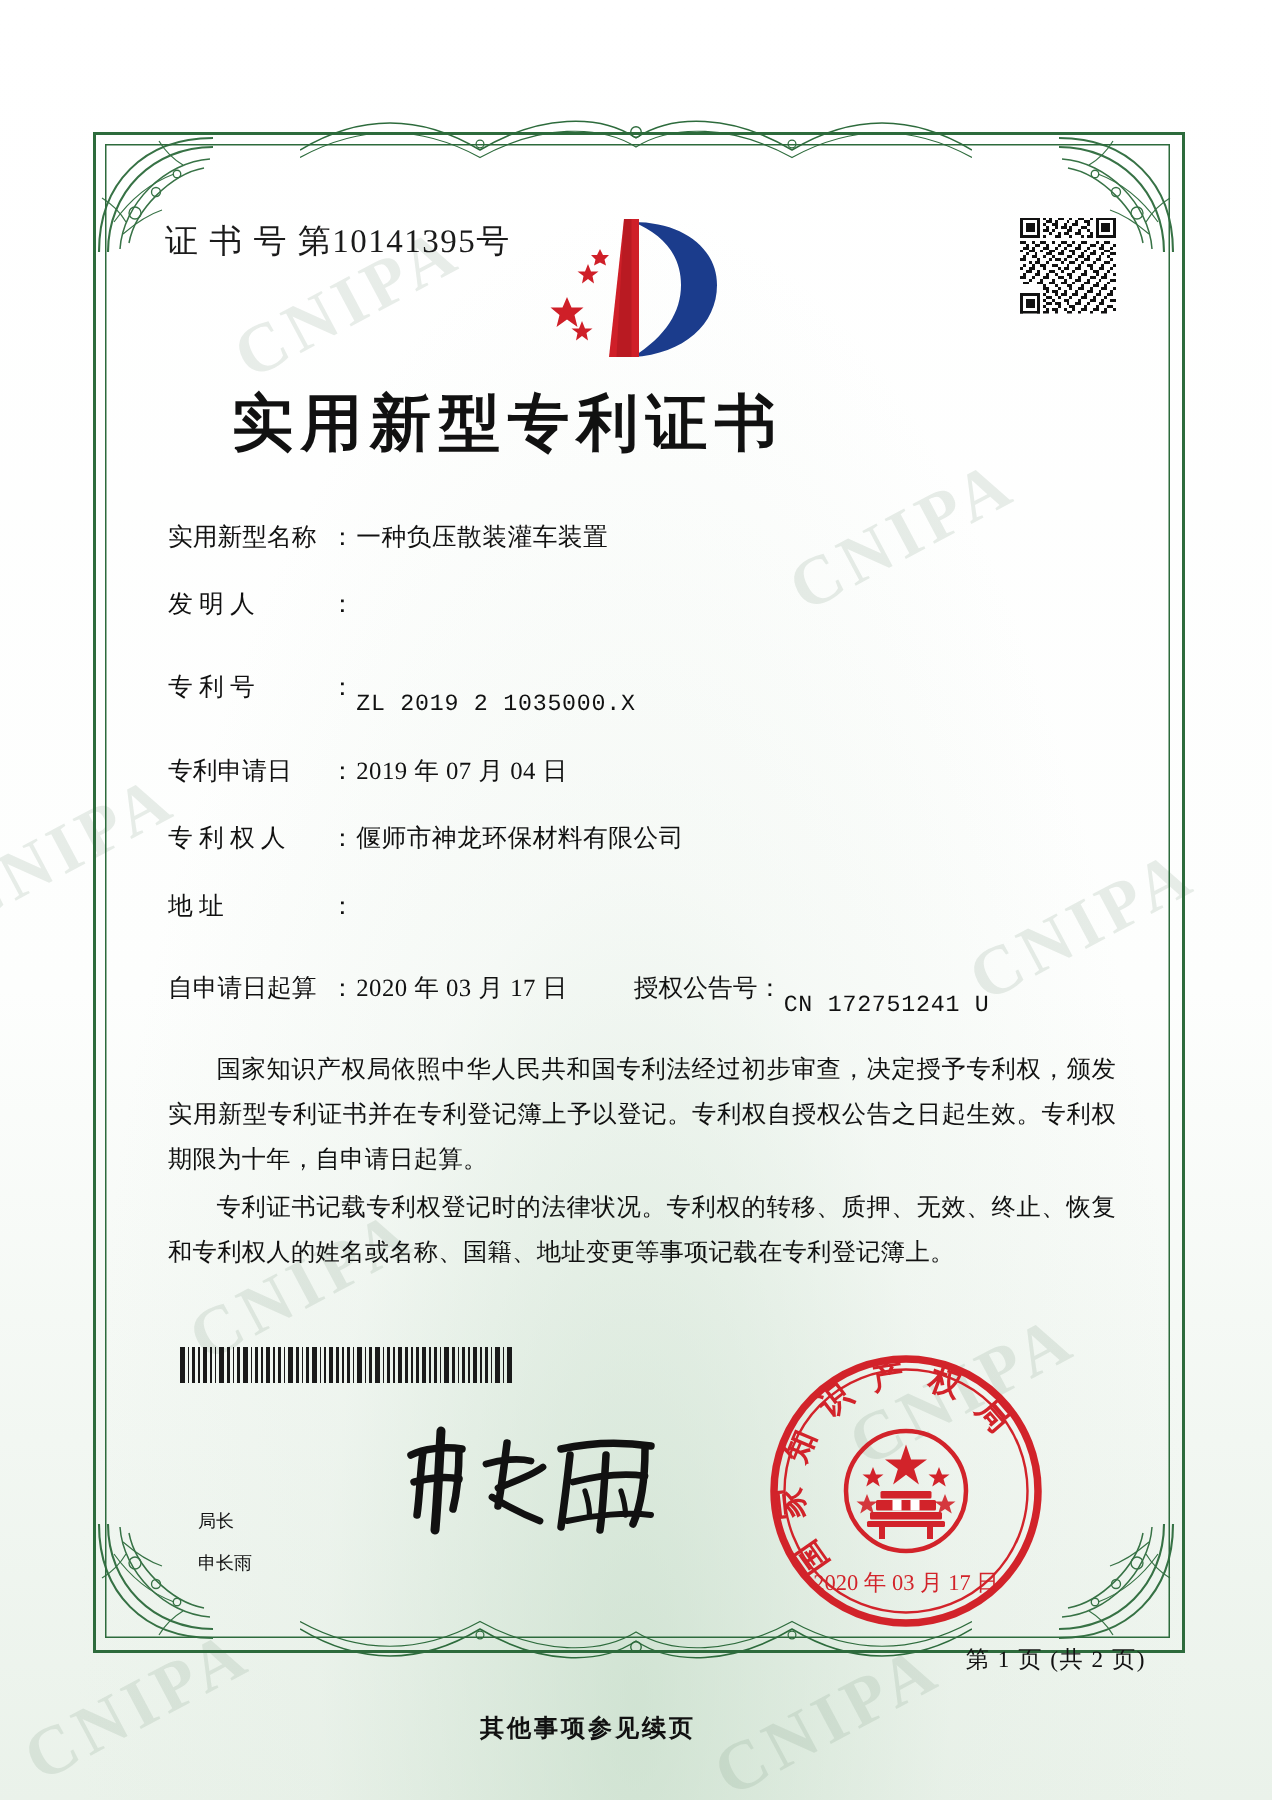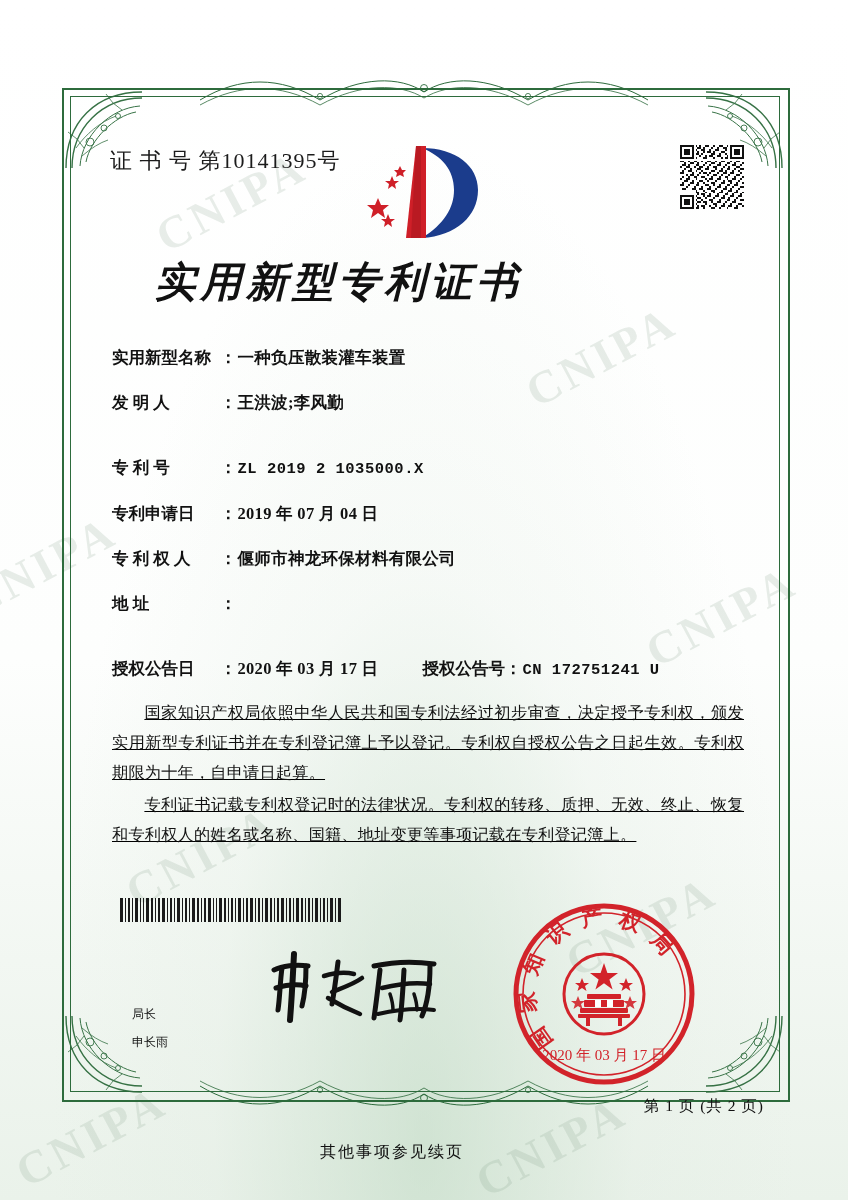--- a/index.html
+++ b/index.html
@@ -65,43 +65,42 @@
     position:absolute;left:680px;top:145px;width:64px;height:64px;
   }
   .logo{
     position:absolute;left:360px;top:140px;width:128px;height:105px;
   }
   
   .title{
     position:absolute;left:0;top:255px;width:677px;text-align:center;
     font-size:41px;font-weight:700;letter-spacing:5px;color:#111;
     font-family:"Liberation Serif", serif;
-    font-style:italic;
   }
   
   .fields{position:absolute;left:112px;top:348px;width:640px;}
   .frow{
-    display:flex;align-items:flex-end;
-    font-size:16.5px;color:#111;margin-bottom:25.5px;line-height:1.2;font-weight:bold;
+    display:flex;align-items:center;
+    font-size:16.5px;color:#111;margin-bottom:25.5px;line-height:1.2;
   }
   .flabel{
     width:108px;flex:0 0 108px;
     display:flex;justify-content:space-between;
     letter-spacing:0;
   }
   .fcolon{margin:0 1px 0 0;}
   .fval{flex:1;letter-spacing:.3px;}
   .frow.pair .fval{flex:0 0 auto;}
   .second-label{
     margin-left:44px;width:auto;flex:0 0 auto;display:flex;
   }
   .mono{font-family:"Liberation Mono", monospace;font-size:15.5px;letter-spacing:.5px;margin-top:21px;}
 
   
-  .paras{position:absolute;left:112px;top:698px;width:632px;text-decoration:underline;}
+  .paras{position:absolute;left:112px;top:698px;width:632px;}
   .para{
     font-size:16.2px;line-height:30px;color:#111;text-align:justify;
     text-indent:2em;margin:0 0 2px 0;letter-spacing:.2px;
   }
   
   .barcode{
     position:absolute;left:120px;top:898px;width:222px;height:24px;
   }
   
   .sig-label{
@@ -114,21 +113,21 @@
   .seal{
     position:absolute;left:508px;top:898px;width:192px;height:192px;
   }
   
   .page-num{
     position:absolute;left:0;top:1096px;width:764px;text-align:right;
     font-size:15.5px;color:#111;letter-spacing:1px;
   }
   .footnote{
     position:absolute;left:0;top:1142px;width:784px;text-align:center;
-    font-size:16px;color:#111;letter-spacing:2px;
+    font-size:16px;color:#111;letter-spacing:2px;font-weight:bold;
   }
 </style>
 </head>
 <body>
 
 <div class="page">
 
   <div class="wm wm1">CNIPA</div>
   <div class="wm wm2">CNIPA</div>
   <div class="wm wm3">CNIPA</div>
@@ -514,21 +513,20 @@
 
     <div class="frow">
       <div class="flabel">实用新型名称</div>
       <div class="fcolon">：</div>
       <div class="fval">一种负压散装灌车装置</div>
     </div>
 
     <div class="frow">
       <div class="flabel">发 明 人</div>
       <div class="fcolon">：</div>
-      <div class="fval">王洪波;李风勤</div>
     </div>
 
     <div class="frow">
       <div class="flabel">专 利 号</div>
       <div class="fcolon">：</div>
       <div class="fval mono">ZL 2019 2 1035000.X</div>
     </div>
 
     <div class="frow">
       <div class="flabel">专利申请日</div>
@@ -541,21 +539,21 @@
       <div class="fcolon">：</div>
       <div class="fval">偃师市神龙环保材料有限公司</div>
     </div>
 
     <div class="frow">
       <div class="flabel">地 址</div>
       <div class="fcolon">：</div>
     </div>
 
     <div class="frow pair">
-      <div class="flabel">授权公告日</div>
+      <div class="flabel">自申请日起算</div>
       <div class="fcolon">：</div>
       <div class="fval">2020 年 03 月 17 日</div>
       <div class="second-label">授权公告号</div>
       <div class="fcolon">：</div>
       <div class="fval mono">CN 172751241 U</div>
     </div>
   </div>
 
   <div class="paras">
     <p class="para">国家知识产权局依照中华人民共和国专利法经过初步审查，决定授予专利权，颁发实用新型专利证书并在专利登记簿上予以登记。专利权自授权公告之日起生效。专利权期限为十年，自申请日起算。</p>

